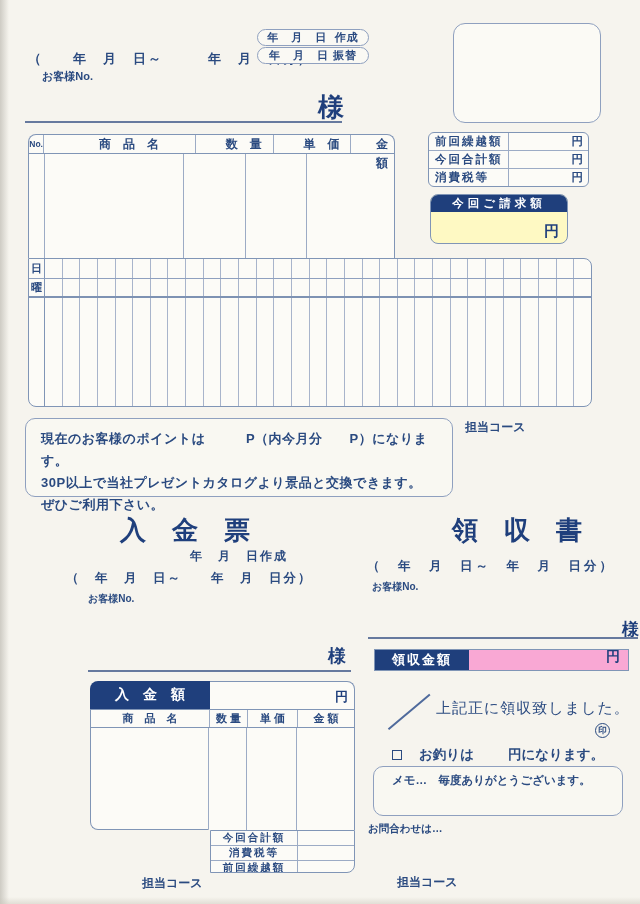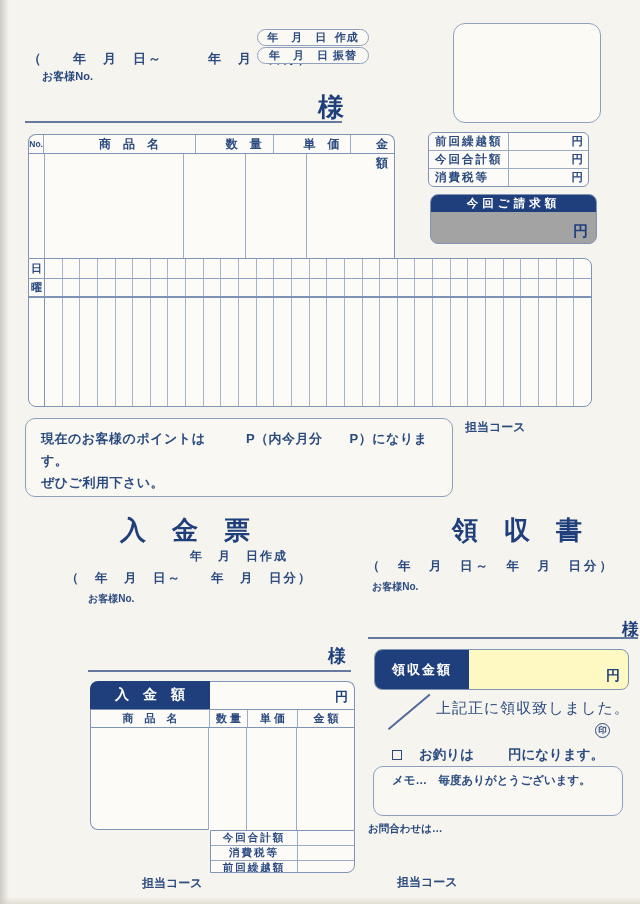--- a/index.html
+++ b/index.html
@@ -48,22 +48,22 @@
   
   .summary-box { left:428px; top:132px; width:161px; height:55px;
     border:1.5px solid #8095b6; border-radius:6px; background:#fcfbf7;
     display:flex; flex-direction:column; font-size:11.5px; font-weight:bold; overflow:hidden; }
   .sum-row { flex:1; display:flex; align-items:center; border-bottom:1px solid #9cabc5; }
   .sum-row:last-child { border-bottom:none; }
   .sum-label { width:80px; height:100%; display:flex; align-items:center;
     padding-left:6px; border-right:1px solid #9cabc5; letter-spacing:2px; }
   .sum-unit { margin-left:auto; padding-right:5px; }
 
-  .invoice-box { left:430px; top:194px; width:167px; height:50px;
-    border:1.5px solid #8095b6; border-radius:8px; background:#a3a3a3; overflow:hidden; }
+  .invoice-box { left:430px; top:194px; width:138px; height:50px;
+    border:1.5px solid #8095b6; border-radius:8px; background:#fef9c3; overflow:hidden; }
   .inv-head { height:17px; display:flex; align-items:center; justify-content:center;
     font-size:11.5px; letter-spacing:4px; font-weight:bold; }
   .inv-body { position:relative; height:31.5px; }
   .inv-unit { position:absolute; right:8px; bottom:3px; font-size:15px; font-weight:bold; color:#1f3f7c; }
 
   
   .day-grid { left:28px; top:258px; width:564px; height:149px;
     border:1.5px solid #8095b6; border-radius:0 8px 8px 8px; background:#fcfbf7; overflow:hidden; }
   .dg-labels { position:absolute; left:0; top:0; width:16px; height:100%;
     border-right:1px solid #8095b6; font-size:11px; font-weight:bold; text-align:center; }
@@ -116,22 +116,22 @@
   .ps-flabel { width:87px; border-right:1px solid #9cabc5; display:flex; align-items:center;
     justify-content:center; letter-spacing:2px; }
   .ps-staff { left:142px; top:875px; font-size:12px; font-weight:bold; }
 
   
   .rc-title { left:452px; top:513px; font-size:26px; font-weight:bold; color:#1f3f7c; }
   .rc-period { left:367px; top:558px; font-size:12.5px; font-weight:bold; letter-spacing:3px; }
   .rc-custno { left:372px; top:580px; font-size:10px; font-weight:bold; }
   .rc-sama { left:622px; top:618px; font-size:17px; font-weight:bold; color:#1f3f7c; }
   .rc-rule { left:368px; top:637px; width:270px; height:1.5px; background:#66799e; }
-  .rc-amount { left:374px; top:649px; width:255px; height:41px; border:1.5px solid #8095b6;
-    border-radius:8px; overflow:hidden; display:flex; background:#fef9c3; font-weight:bold; }
+  .rc-amount { left:374px; top:649px; width:255px; height:22px; border:1.5px solid #8095b6;
+    border-radius:0; overflow:hidden; display:flex; background:#f9a8d4; font-weight:bold; }
   .rc-amt-label { width:94px; display:flex; align-items:center; justify-content:center;
     font-size:13px; letter-spacing:2px; }
   .rc-amt-cell { flex:1; position:relative; }
   .rc-amt-unit { position:absolute; right:8px; bottom:4px; font-size:14px; color:#1f3f7c; }
   .rc-slash { left:382px; top:711px; width:54px; height:1.5px; background:#4f6a9c;
     transform:rotate(-40deg); }
   .rc-received { left:436px; top:699px; font-size:15px; font-weight:normal; letter-spacing:1px; }
   .rc-stamp { left:595px; top:723px; width:15px; height:15px; border:1.3px solid #2a4a80;
     border-radius:50%; display:flex; align-items:center; justify-content:center;
     font-size:8.5px; font-weight:bold; }
@@ -238,20 +238,21 @@
     <div class="dg-labels">
       <div class="dg-day">日</div>
       <div class="dg-week">曜</div>
     </div>
     <div class="dg-h1"></div>
     <div class="dg-h2"></div>
   </div>
 
   <div class="abs points-box">
     <div>現在のお客様のポイントは　　　P（内今月分　　P）になります。</div>
+    <div>30P以上で当社プレゼントカタログより景品と交換できます。</div>
     <div>ぜひご利用下さい。</div>
   </div>
   <div class="abs staff-top">担当コース</div>
 
   <div class="abs ps-title">入　金　票</div>
   <div class="abs ps-created">年　月　日作成</div>
   <div class="abs ps-period">（　年　月　日～　　年　月　日分）</div>
   <div class="abs ps-custno">お客様No.</div>
   <div class="abs ps-sama">様</div>
   <div class="abs ps-rule"></div>

